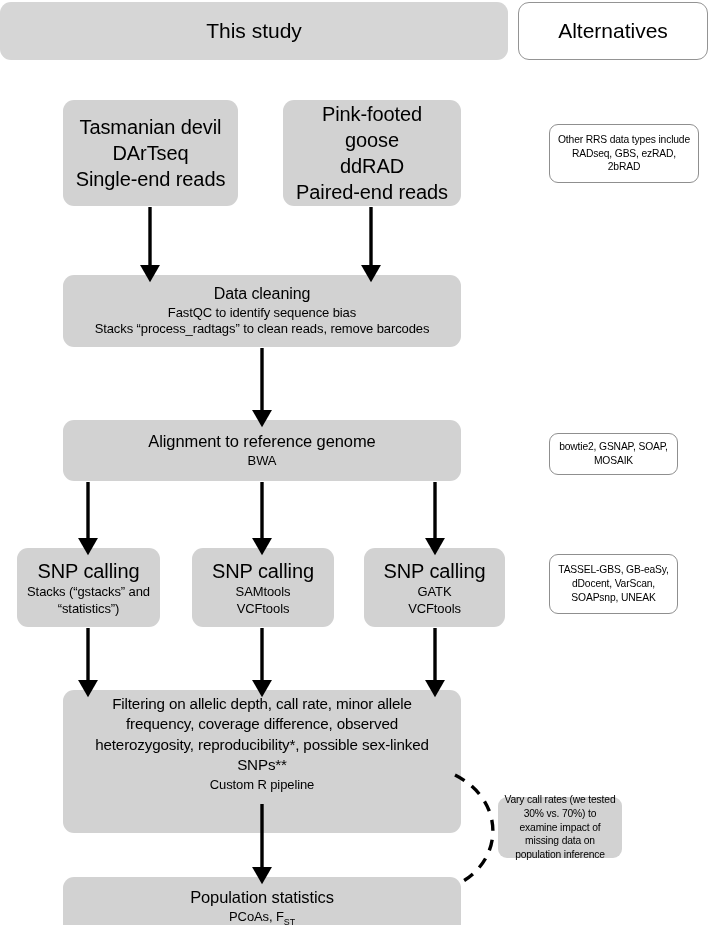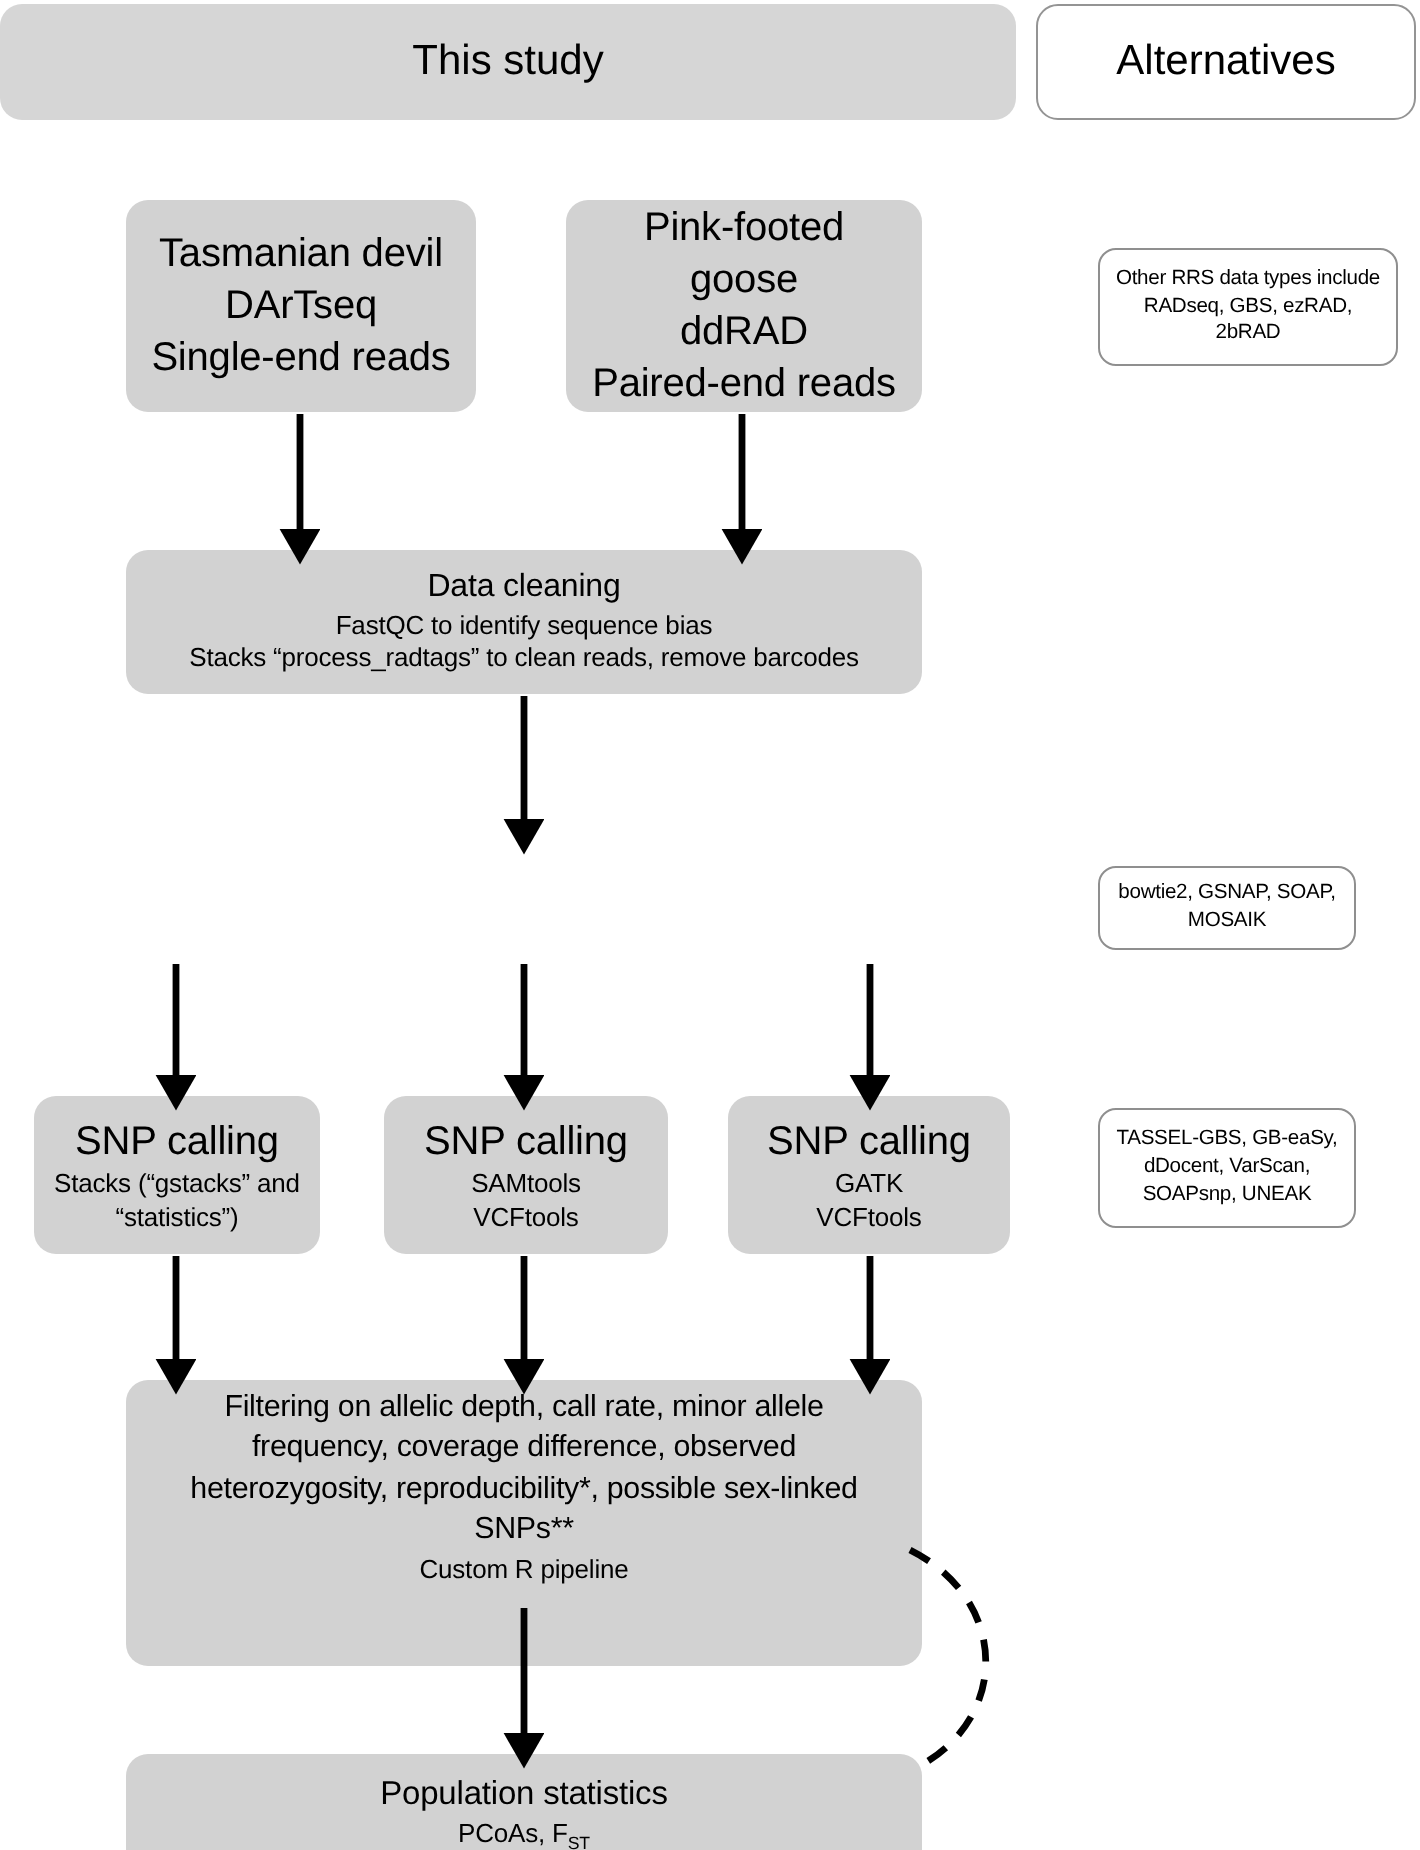--- a/index.html
+++ b/index.html
@@ -136,20 +136,24 @@
     <div class="ttl">ddRAD</div>
     <div class="ttl">Paired-end reads</div>
   </div>
 
   <div class="node" style="left:63px; top:275px; width:398px; height:72px;">
     <div class="ttl" style="font-size:16px;">Data cleaning</div>
     <div class="sub">FastQC to identify sequence bias</div>
     <div class="sub">Stacks “process_radtags” to clean reads, remove barcodes</div>
   </div>
 
+  <div class="node" style="left:63px; top:420px; width:398px; height:61px;">
+    <div class="ttl" style="font-size:16.5px;">Alignment to reference genome</div>
+    <div class="sub">BWA</div>
+  </div>
 
   <div class="node" style="left:17px; top:548px; width:143px; height:79px;">
     <div class="ttl">SNP calling</div>
     <div class="sub">Stacks (“gstacks” and</div>
     <div class="sub">“statistics”)</div>
   </div>
 
   <div class="node" style="left:192px; top:548px; width:142px; height:79px;">
     <div class="ttl">SNP calling</div>
     <div class="sub">SAMtools</div>
@@ -177,20 +181,23 @@
   </div>
 
   <div class="alt-note" style="left:549px; top:433px; width:129px; height:42px;">
     <span>bowtie2, GSNAP, SOAP, MOSAIK</span>
   </div>
 
   <div class="alt-note" style="left:549px; top:554px; width:129px; height:60px;">
     <span>TASSEL-GBS, GB-eaSy, dDocent, VarScan, SOAPsnp, UNEAK</span>
   </div>
 
+  <div class="gray-note" style="left:498px; top:797px; width:124px; height:61px;">
+    <span>Vary call rates (we tested 30% vs. 70%) to examine impact of missing data on population inference</span>
+  </div>
 
   <svg id="arrows" viewBox="0 0 710 925">
     <defs>
       <marker id="ah" markerWidth="7" markerHeight="7" refX="2.2" refY="3" orient="auto" markerUnits="strokeWidth">
         <path d="M0,0 L0,6 L5.2,3 z" fill="#000000"></path>
       </marker>
     </defs>
 
     <line x1="150" y1="207" x2="150" y2="272" stroke="#000000" stroke-width="3.4" marker-end="url(#ah)"></line>
 

